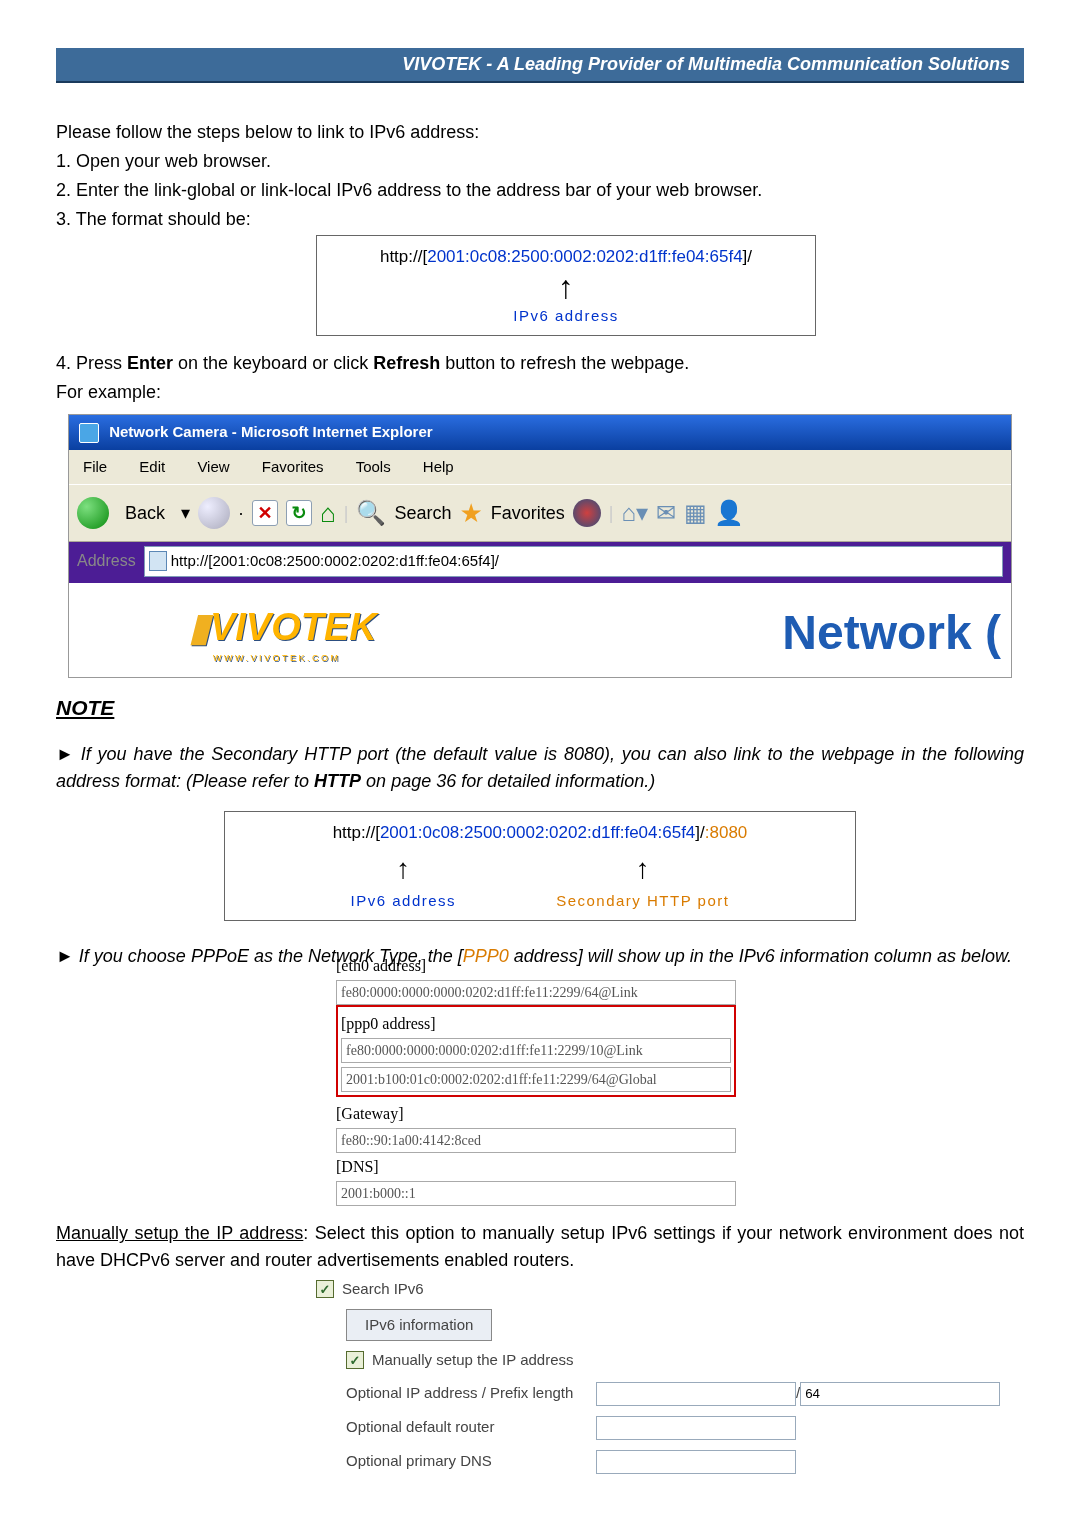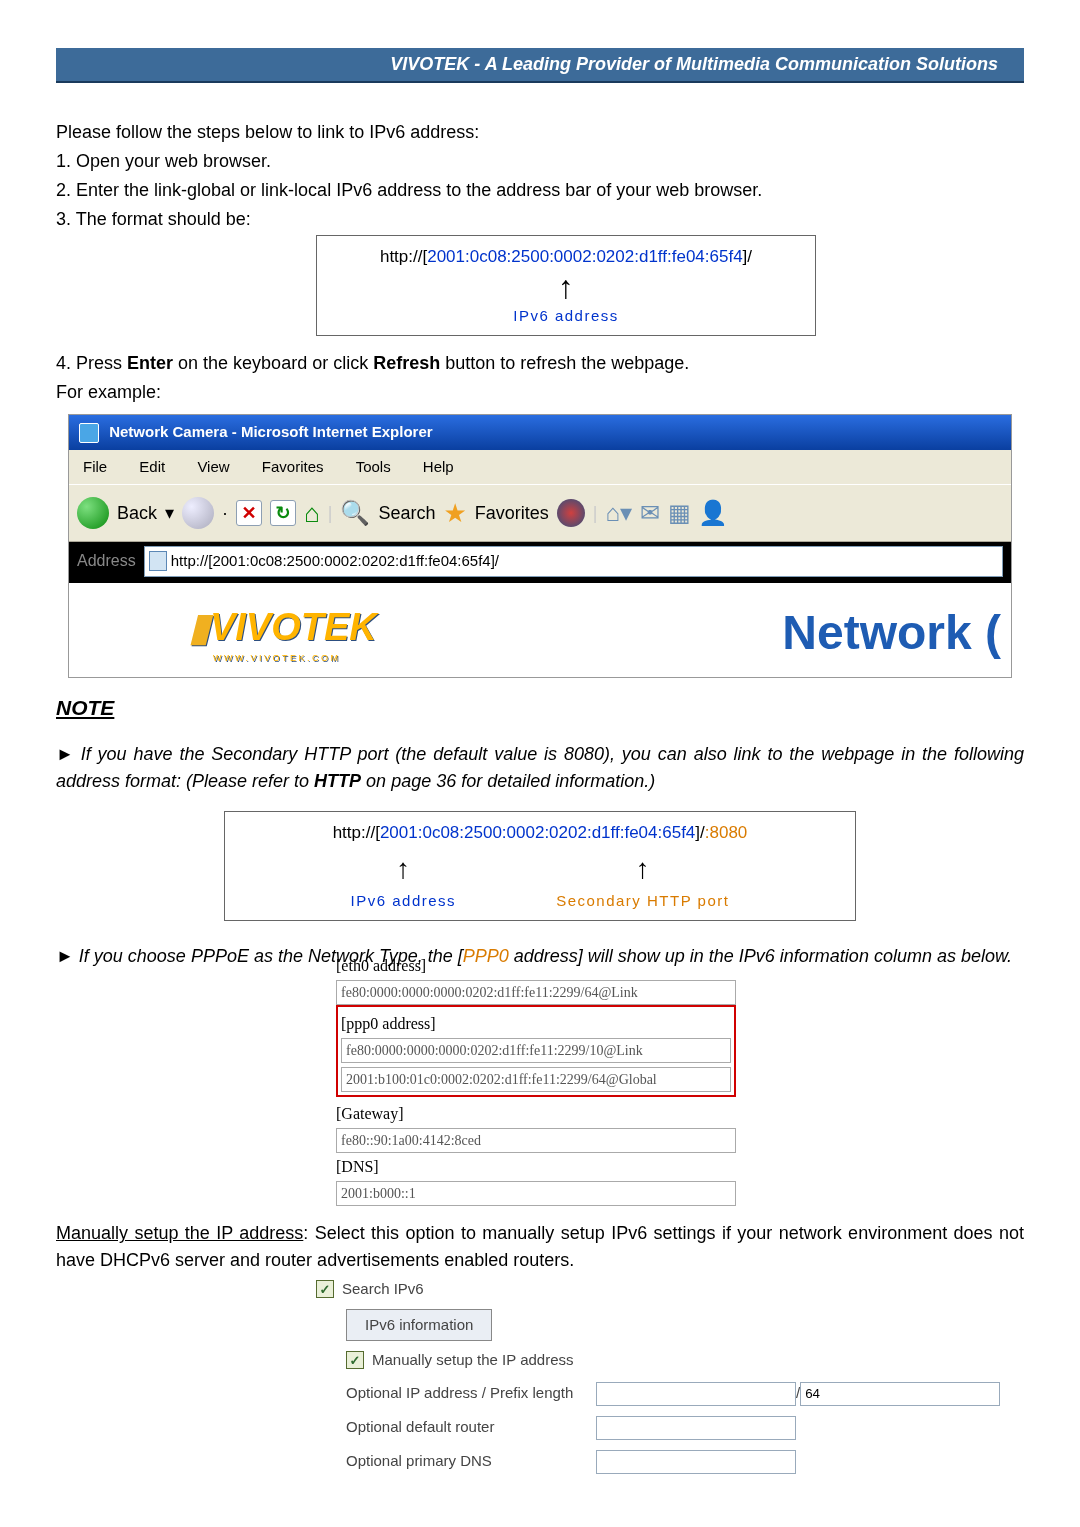--- a/index.html
+++ b/index.html
@@ -10,21 +10,21 @@
       width: 1080px;
     }
     .page {
       padding: 48px 56px 20px 56px;
     }
     .header-bar {
       background: #3d6b99;
       color: #fff;
       font-style: italic;
       font-weight: bold;
-      padding: 6px 26px;
+      padding: 6px 14px;
       font-size: 18px;
       text-align: right;
       border-bottom: 2px solid #1a3a5c;
     }
     .content {
       margin-top: 36px;
       font-size: 18px;
       line-height: 1.5;
       color: #000;
     }
@@ -107,21 +107,21 @@
       border-top: 1px solid #fff;
       border-bottom: 1px solid #aca899;
       display: flex;
       align-items: center;
       gap: 8px;
       height: 44px;
     }
     .tb-back {
       display: flex;
       align-items: center;
-      gap: 8px;
+      gap: 16px;
     }
     .circle {
       width: 32px;
       height: 32px;
       border-radius: 50%;
       display: inline-block;
     }
     .circle.green { background: radial-gradient(circle at 30% 30%, #7de080, #0a8b0e); }
     .circle.gray { background: radial-gradient(circle at 30% 30%, #eef, #aab); }
     .sq-btn {
@@ -142,21 +142,21 @@
     .star-icon { color: #f0a020; font-size: 26px; }
     .media-icon {
       width: 28px;
       height: 28px;
       border-radius: 50%;
       background: radial-gradient(circle, #d0403f, #2c4e80);
       display: inline-block;
     }
     .small-icon { font-size: 24px; color: #6a8fb5; }
     .ie-address {
-      background: #000000;
+      background: #4c1d95;
       padding: 4px 8px 6px 8px;
       display: flex;
       align-items: center;
       gap: 8px;
     }
     .ie-address .lbl { color: #888; font-size: 16px; }
     .ie-address .addr-input {
       background: #fff;
       border: 1px solid #7f9db8;
       padding: 3px 4px;

